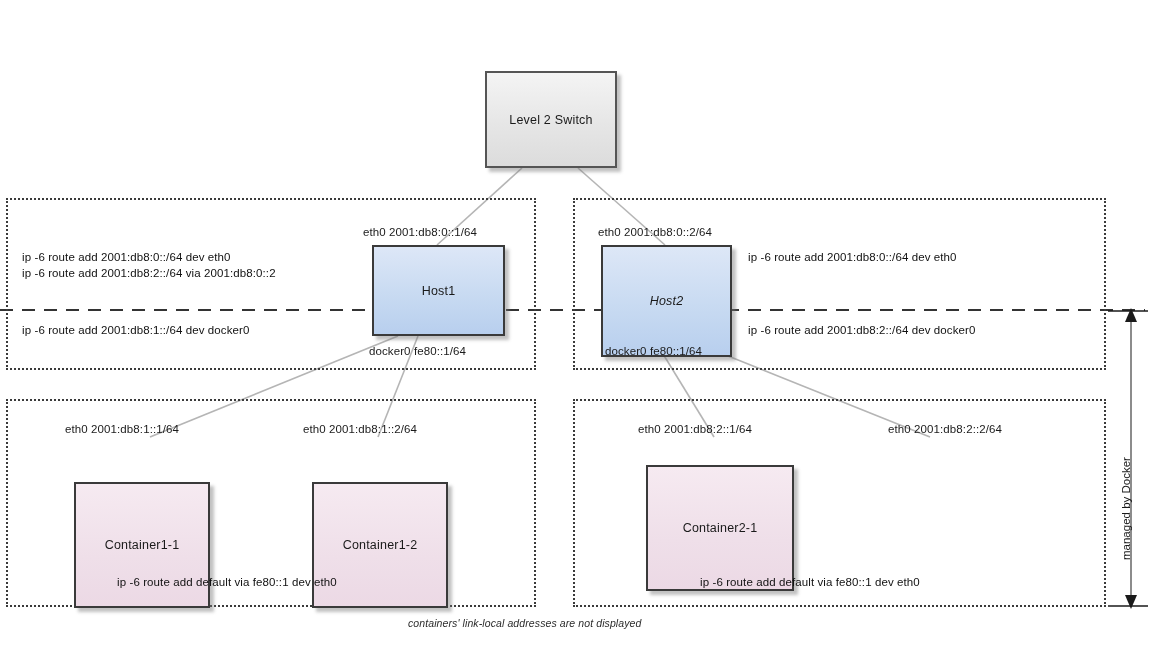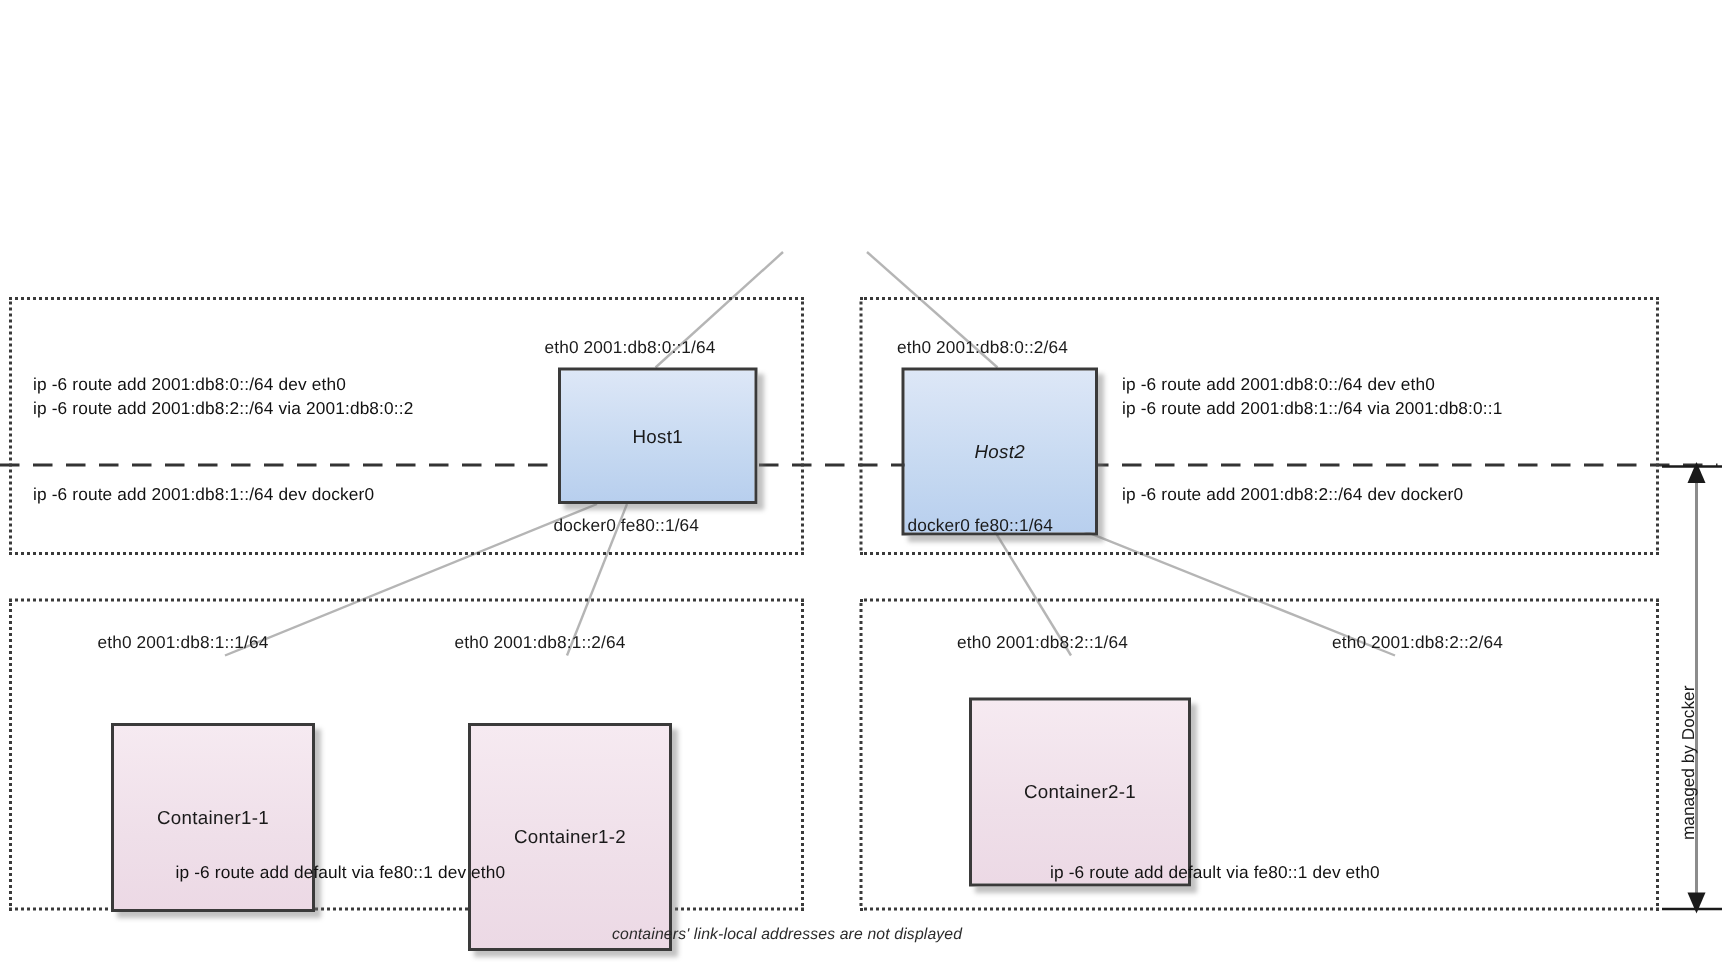--- a/index.html
+++ b/index.html
@@ -107,20 +107,23 @@
 
     <line x1="0" y1="310" x2="1145" y2="310" stroke="#333333" stroke-width="2" stroke-dasharray="13 9"></line>
 
     <line x1="1131" y1="316" x2="1131" y2="601" stroke="#8c8c8c" stroke-width="2"></line>
     <polygon points="1131,308 1137,322 1125,322" fill="#1a1a1a"></polygon>
     <polygon points="1131,609 1137,595 1125,595" fill="#1a1a1a"></polygon>
     <line x1="1108" y1="311" x2="1148" y2="311" stroke="#1a1a1a" stroke-width="1.6"></line>
     <line x1="1108" y1="606" x2="1148" y2="606" stroke="#1a1a1a" stroke-width="1.6"></line>
   </svg>
 
+  <div class="node switch" style="left:485px; top:71px; width:132px; height:97px;">
+    <span>Level 2 Switch</span>
+  </div>
 
   <div class="group-box" style="left:6px; top:198px; width:530px; height:172px;"></div>
 
   <div class="cmd" style="left:22px; top:249px;">
     <div>ip -6 route add 2001:db8:0::/64 dev eth0</div>
     <div>ip -6 route add 2001:db8:2::/64 via  2001:db8:0::2</div>
   </div>
 
   <div class="cmd" style="left:22px; top:322px;">
     <div>ip -6 route add 2001:db8:1::/64 dev docker0</div>
@@ -139,38 +142,37 @@
   <div class="lbl" style="left:598px; top:226px;">eth0 2001:db8:0::2/64</div>
 
   <div class="node host" style="left:601px; top:245px; width:131px; height:112px;font-style:italic;">
     <span>Host2</span>
   </div>
 
   <div class="lbl" style="left:605px; top:345px;">docker0 fe80::1/64</div>
 
   <div class="cmd" style="left:748px; top:249px;">
     <div>ip -6 route add 2001:db8:0::/64 dev eth0</div>
-    <div>ip -6 route add 2001:db8:1::/64 via  2001:db8:0::1</div>
   </div>
 
   <div class="cmd" style="left:748px; top:322px;">
     <div>ip -6 route add 2001:db8:2::/64 dev docker0</div>
   </div>
 
   <div class="group-box" style="left:6px; top:399px; width:530px; height:208px;"></div>
 
   <div class="lbl" style="left:65px; top:423px;">eth0 2001:db8:1::1/64</div>
 
   <div class="node container" style="left:74px; top:442px; width:136px; height:126px;">
     <span>Container1-1</span>
   </div>
 
   <div class="lbl" style="left:303px; top:423px;">eth0 2001:db8:1::2/64</div>
 
-  <div class="node container" style="left:312px; top:442px; width:136px; height:152px;">
+  <div class="node container" style="left:312px; top:442px; width:136px; height:126px;">
     <span>Container1-2</span>
   </div>
 
   <div class="cmd" style="left:117px; top:574px;">ip -6 route add default via fe80::1 dev eth0</div>
 
   <div class="group-box" style="left:573px; top:399px; width:533px; height:208px;"></div>
 
   <div class="lbl" style="left:638px; top:423px;">eth0 2001:db8:2::1/64</div>
 
   <div class="node container" style="left:646px; top:425px; width:148px; height:126px;">

